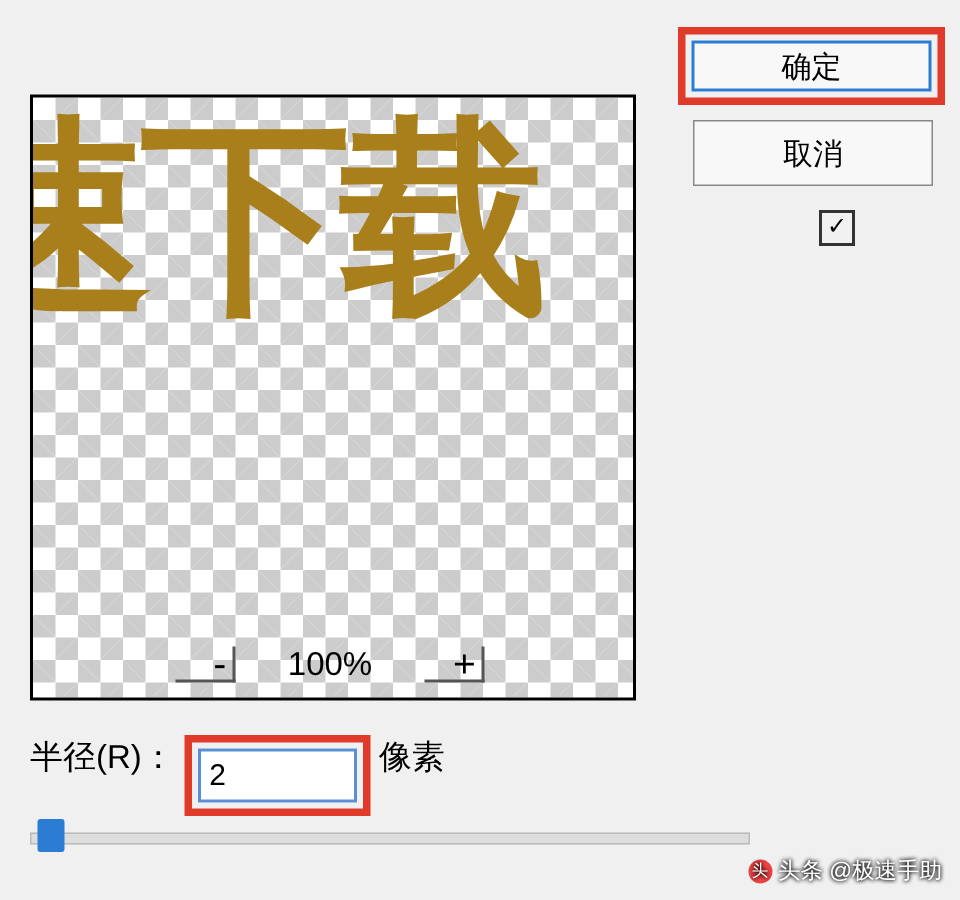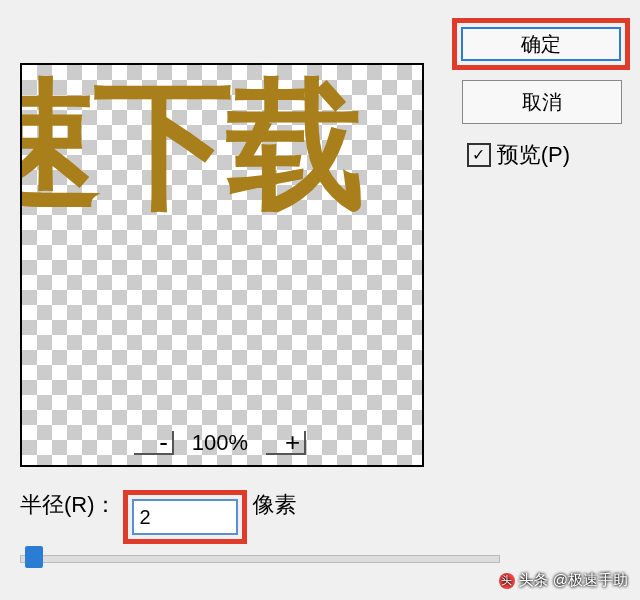--- a/index.html
+++ b/index.html
@@ -56,21 +56,21 @@
     border-bottom: 2px solid #555;
     border-right: 2px solid #555;
     font-size: 26px;
     line-height: 22px;
     vertical-align: middle;
     padding-right: 4px;
     cursor: pointer;
   }
   .zoom-label {
     display: inline-block;
-    margin: 0 13px;
+    margin: 0 30px;
     font-size: 22px;
     vertical-align: middle;
   }
   .radius-row {
     position: absolute;
     left: 20px;
     top: 490px;
     display: flex;
     align-items: flex-start;
     font-size: 22px;
@@ -205,19 +205,18 @@
 </div>
 
 <div class="ok-btn-wrap">
   <button class="ok-btn">确定</button>
 </div>
 
 <button class="cancel-btn">取消</button>
 
 <div class="preview-check">
   <span class="checkbox">✓</span>
-  <span>预览(P)</span>
 </div>
 
 <div class="watermark">
   <span class="wm-icon">头</span>
   <span>头条 @极速手助</span>
 </div>
 
 </body></html>

